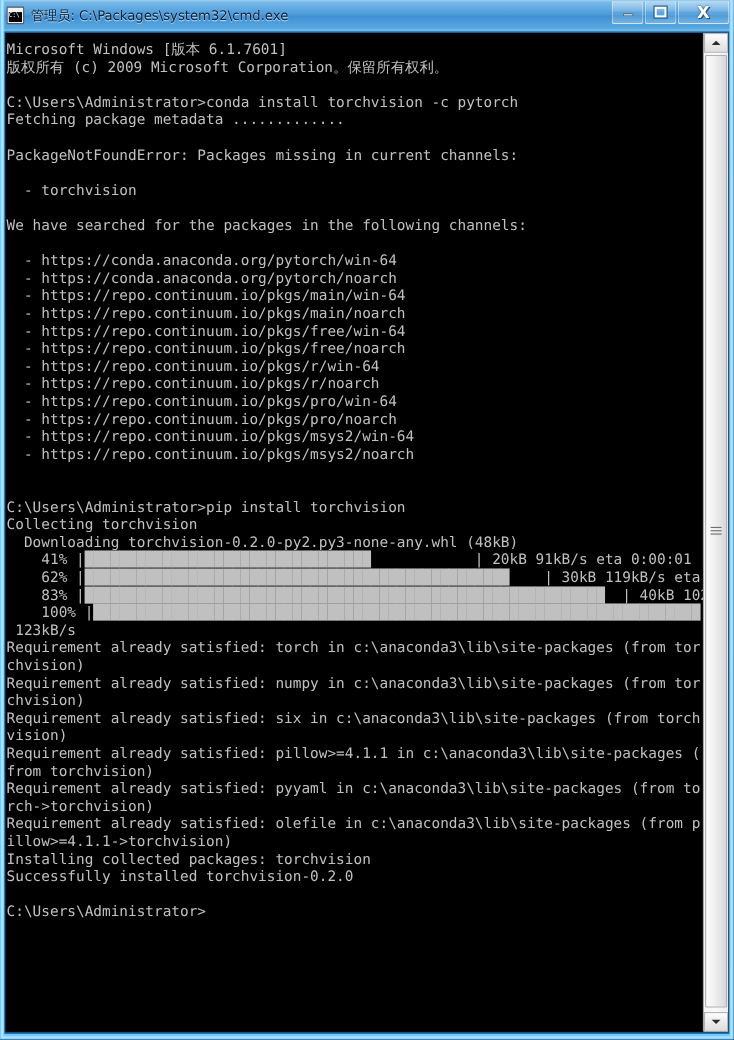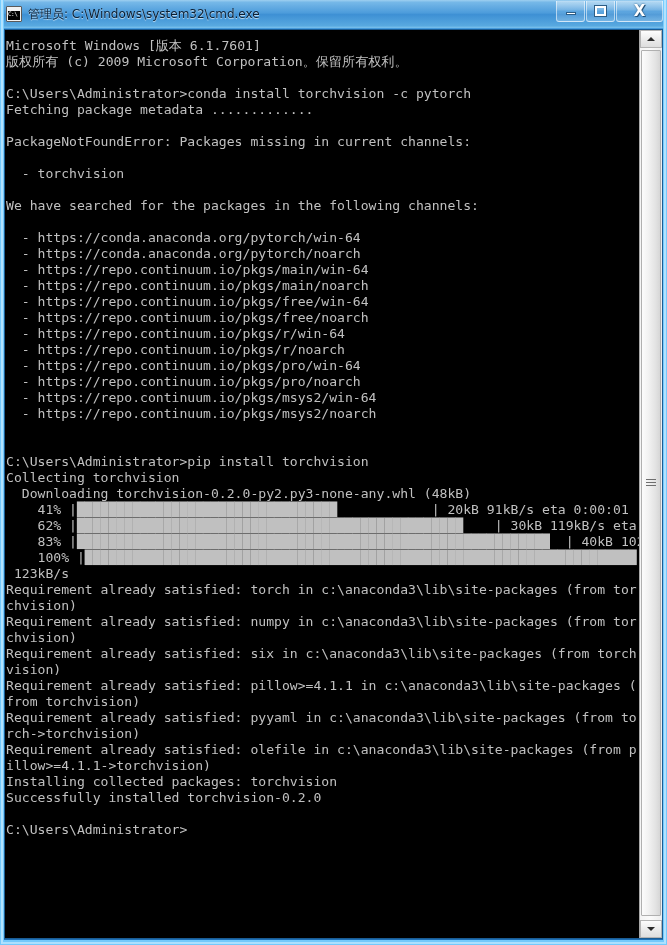--- a/index.html
+++ b/index.html
@@ -248,21 +248,21 @@
     background: #6e6e6e;
   }
 </style>
 </head>
 <body>
 
 <div class="window">
 
   <div class="titlebar">
     <div class="title-icon"></div>
-    <div class="title-text">管理员: C:\Windows\system32\cmd.exe</div>
+    <div class="title-text">管理员: C:\Packages\system32\cmd.exe</div>
     <div class="win-buttons">
       <div class="win-btn">
         <span class="glyph-min"></span>
       </div>
       <div class="win-btn">
         <span class="glyph-max"></span>
       </div>
       <div class="win-btn close">
         <span class="glyph-close">X</span>
       </div>

